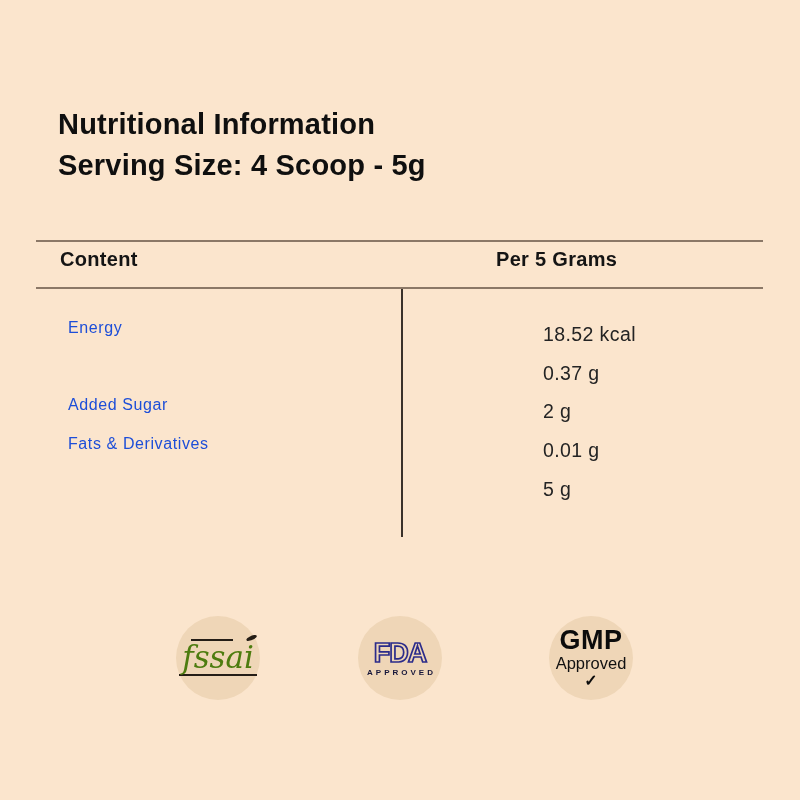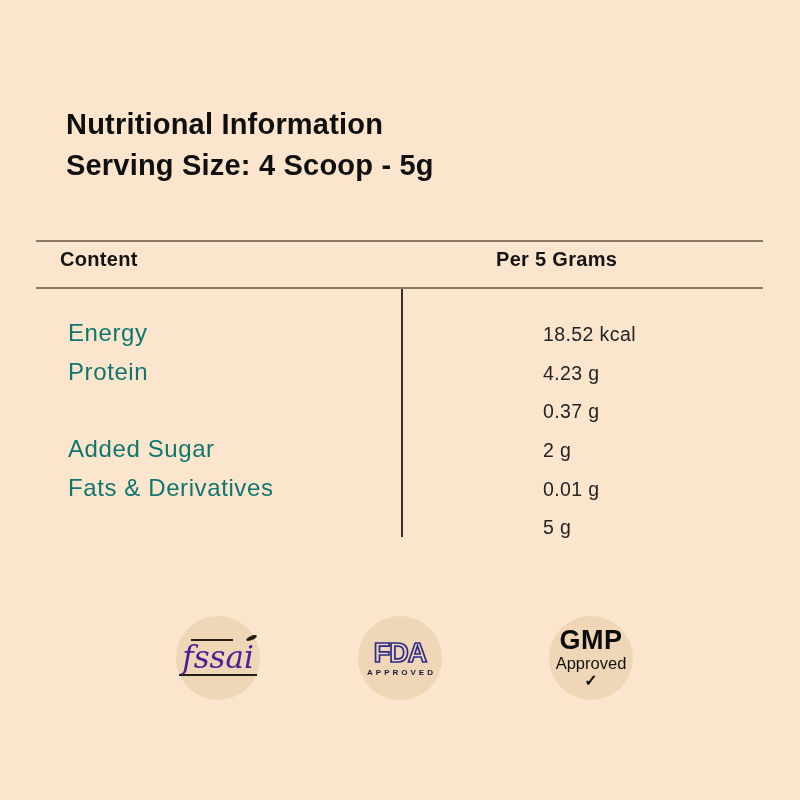--- a/index.html
+++ b/index.html
@@ -14,21 +14,21 @@
   html,body{width:800px;height:800px;}
   body{
     position:relative;
     background:var(--bg);
     font-family:"Liberation Sans", sans-serif;
     color:var(--text);
     overflow:hidden;
   }
   
   .title-block{
-    position:absolute; left:66px; top:104px;
+    position:absolute; left:58px; top:104px;
     font-weight:700; font-size:29px; line-height:41px;
     color:#0f0f0f; letter-spacing:0.2px;
     font-family:"Liberation Sans", sans-serif;
   }
   
   .rule{position:absolute; left:36px; width:727px; height:2.4px; background:var(--line);}
   .rule-top{top:240px;}
   .rule-mid{top:287px;}
   .v-divider{
     position:absolute; left:401px; top:289px;
@@ -39,40 +39,40 @@
     position:absolute; top:248px;
     font-size:20px; font-weight:700; color:#141414; letter-spacing:0.3px;
   }
   .th-content{left:60px;}
   .th-per{left:496px;}
   
   .rows{position:absolute; left:0; top:316px; width:800px;}
   .row{position:relative; height:38.7px;}
   .row .label{
     position:absolute; left:68px; top:3px;
-    font-size:24px; font-weight:400; letter-spacing:0.6px; color:#0f766e;
+    font-size:16px; font-weight:400; letter-spacing:0.6px; color:#1d4ed8;
   }
   .row .value{
     position:absolute; left:543px; top:7px;
     font-size:19.5px; font-weight:400; letter-spacing:0.4px; color:#242424;
   }
   
   .badge{
     position:absolute; top:616px; width:84px; height:84px;
     border-radius:50%; background:var(--circle);
     display:flex; flex-direction:column; align-items:center; justify-content:center;
   }
   .badge-fssai{left:176px;}
   .badge-fda{left:358px;}
   .badge-gmp{left:538px;margin-left:11px;}
   
   .fssai-wrap{position:relative; padding:2px 2px 0 2px;}
   .fssai-word{
     font-family:"DejaVu Serif", serif; font-style:italic;
-    font-size:31px; line-height:1; color:#4c1d95;
+    font-size:31px; line-height:1; color:#4d7c0f;
     border-bottom:2px solid #241d16; padding:0 3px 1px 3px;
   }
   .fssai-overline{
     position:absolute; top:-1px; left:14px; width:42px; height:2px; background:#241d16;
   }
   .fssai-leaf{
     position:absolute; top:-4px; right:2px; width:11px; height:3.5px;
     background:#241d16; border-radius:50% 80% 50% 80%;
     transform:rotate(-28deg);
   }
@@ -101,24 +101,20 @@
 
 <div class="th th-content">Content</div>
 <div class="th th-per">Per 5 Grams</div>
 
 <div class="rows">
   <div class="row">
     <span class="label">Energy</span>
     <span class="value">18.52 kcal</span>
   </div>
 
-  <div class="row">
-    <span class="label">Protein</span>
-    <span class="value">4.23 g</span>
-  </div>
 
   <div class="row">
     <span class="value">0.37 g</span>
   </div>
 
   <div class="row">
     <span class="label">Added Sugar</span>
     <span class="value">2 g</span>
   </div>
 

